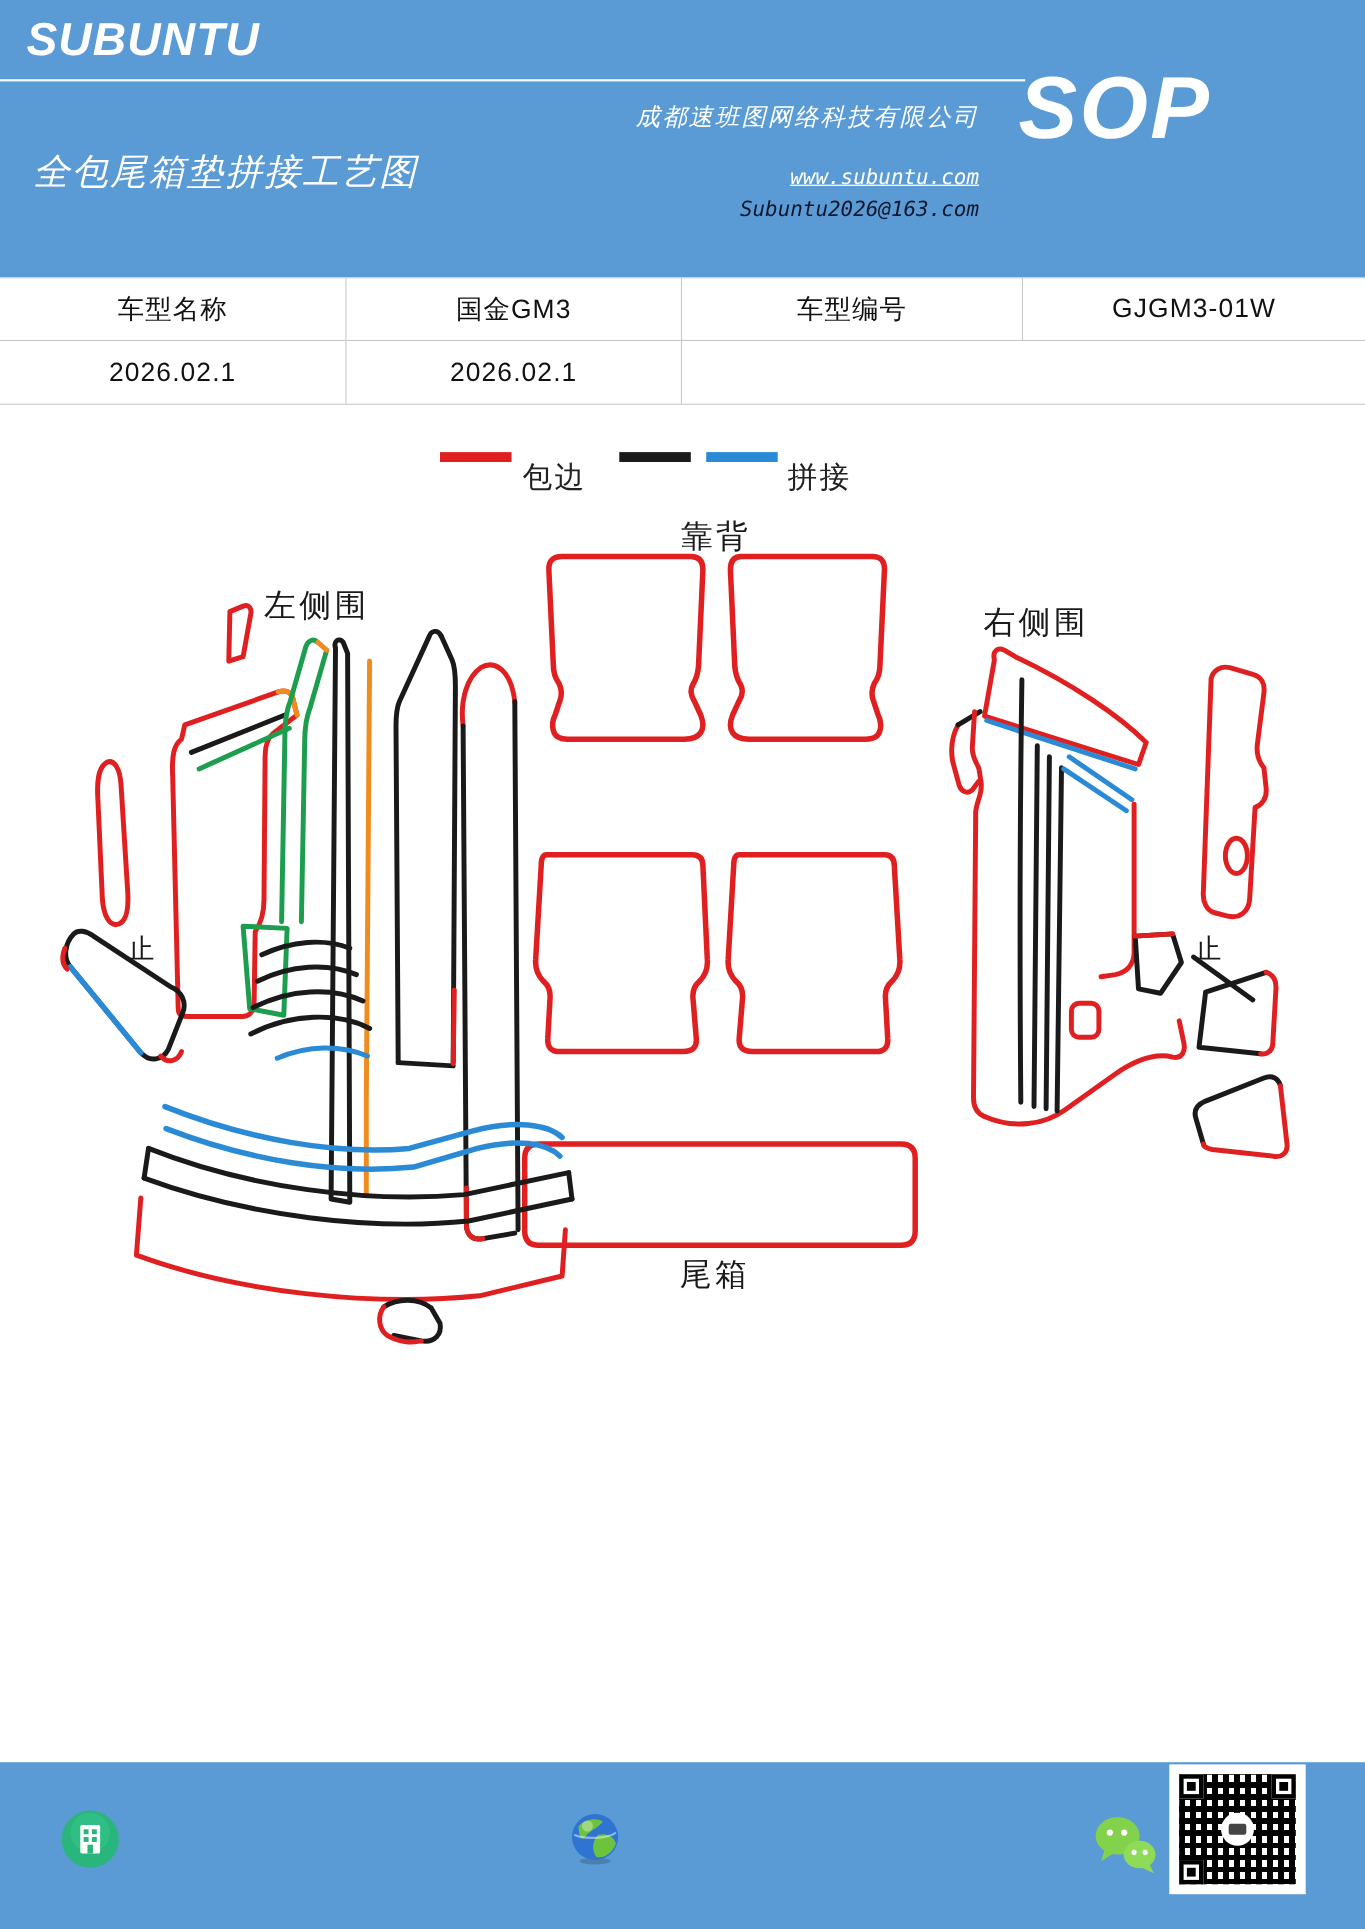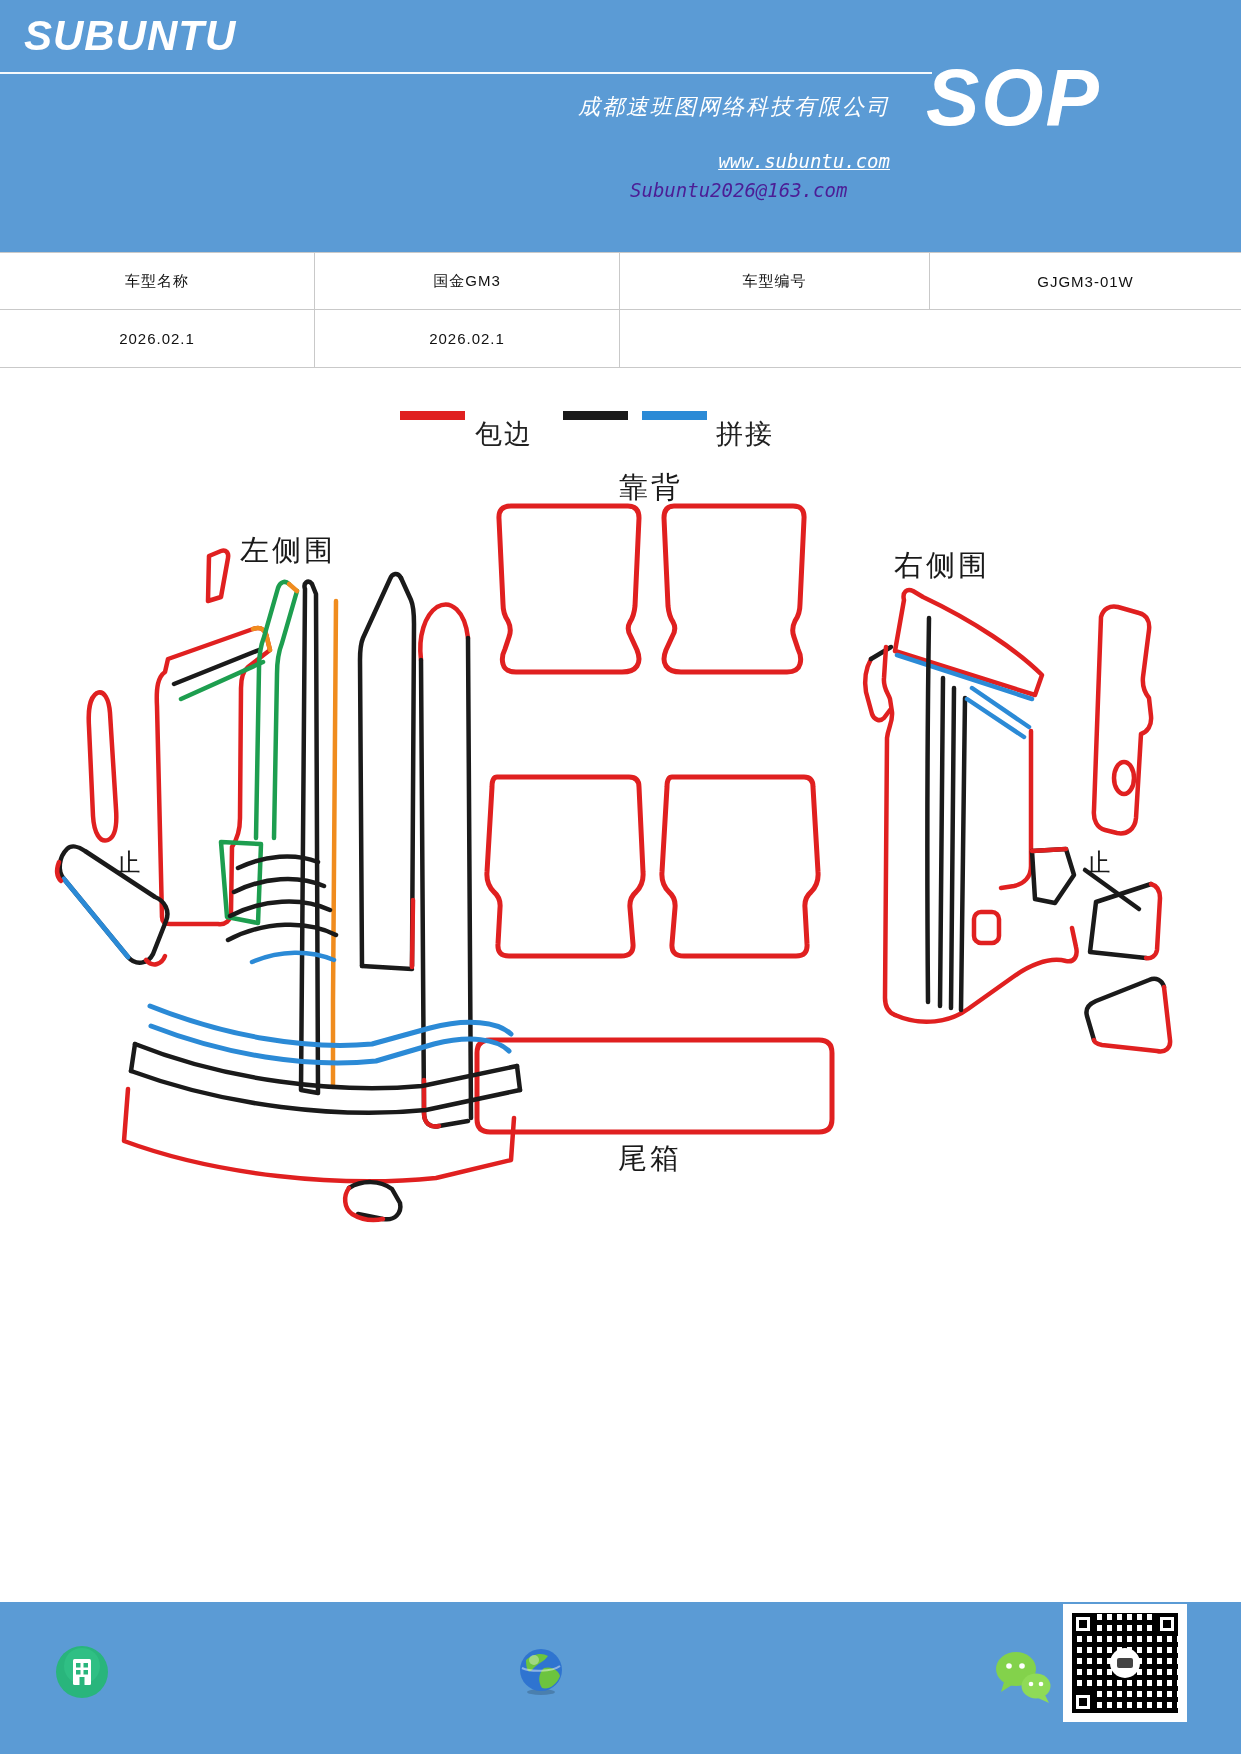--- a/index.html
+++ b/index.html
@@ -12,29 +12,29 @@
   .abs{position:absolute;}
   
   .header{left:0;top:0;width:1241px;height:252px;background:var(--blue);font-style:italic;}
   .logo{left:24px;top:12px;font-size:42px;font-weight:800;color:#fff;letter-spacing:1px;}
   .hrule{left:0;top:72px;width:932px;height:2px;background:rgba(255,255,255,.95);}
   .htitle{left:30px;top:134px;font-size:33px;color:#fff;letter-spacing:2px;}
   .hcompany{left:560px;top:92px;width:330px;text-align:right;font-size:22px;color:#fff;letter-spacing:2px;}
   .sop{left:926px;top:52px;font-size:80px;font-weight:700;color:#fff;letter-spacing:2px;}
   .hsite{left:660px;top:150px;width:230px;text-align:right;font-size:19px;color:#fff;
          font-family:"DejaVu Sans Mono",monospace;text-decoration:underline;}
-  .hmail{left:630px;top:179px;width:260px;font-size:19px;color:#4c1d95;
+  .hmail{left:630px;top:179px;width:260px;text-align:right;font-size:19px;color:#0f172a;
          font-family:"DejaVu Sans Mono",monospace;}
   a.plain{color:inherit;text-decoration:inherit;cursor:pointer;margin-left:44px;}
   
   .itable{left:0;top:252px;width:1241px;height:114px;display:grid;
           grid-template-columns:315px 305px 310px 311px;grid-template-rows:57px 57px;
           border-top:1px solid var(--tborder);border-bottom:1px solid var(--tborder);}
   .cell{border-right:1px solid var(--tborder);border-bottom:1px solid var(--tborder);
-        display:flex;align-items:center;justify-content:center;font-size:15px;color:#111;
+        display:flex;align-items:center;justify-content:center;font-size:24px;color:#111;
         letter-spacing:1px;}
   .cell:nth-child(4n){border-right:none;}
   .cell:nth-child(n+5){border-bottom:none;}
   
   .bar{height:9px;top:411px;}
   .bar.red{left:400px;width:65px;background:var(--red);}
   .bar.black{left:563px;width:65px;background:var(--black);}
   .bar.blue{left:642px;width:65px;background:var(--lblue);}
   .ltext{top:416px;font-size:27px;color:#222;letter-spacing:2px;}
   .ltext.l1{left:475px;} .ltext.l2{left:716px;}
@@ -146,20 +146,21 @@
     <path class="ln blk" d="M 1096 902 L 1151 884 M 1096 902 L 1090 952 L 1146 958"></path>
     <path class="ln red" d="M 1151 884 C 1158 886 1160 892 1160 898 L 1157 950 C 1156 956 1151 959 1146 958"></path>
     <path class="ln blk" d="M 1094 1040 L 1087 1016 C 1085 1009 1089 1004 1096 1001 L 1149 980 C 1156 977 1162 980 1164 987"></path>
     <path class="ln red" d="M 1164 987 L 1170 1040 C 1171 1048 1165 1053 1157 1051 L 1102 1045 C 1097 1044 1094 1042 1094 1040"></path>
   </g>
 </svg>
 
 <div class="abs header">
   <div class="abs logo">SUBUNTU</div>
   <div class="abs hrule"></div>
+  <div class="abs htitle">全包尾箱垫拼接工艺图</div>
   <div class="abs sop">SOP</div>
   <div class="abs hcompany">成都速班图网络科技有限公司</div>
   <div class="abs hsite"><a class="plain">www.subuntu.com</a></div>
   <div class="abs hmail">Subuntu2026@163.com</div>
 </div>
 
 <div class="abs itable">
   <div class="cell">车型名称</div>
   <div class="cell">国金GM3</div>
   <div class="cell">车型编号</div>

